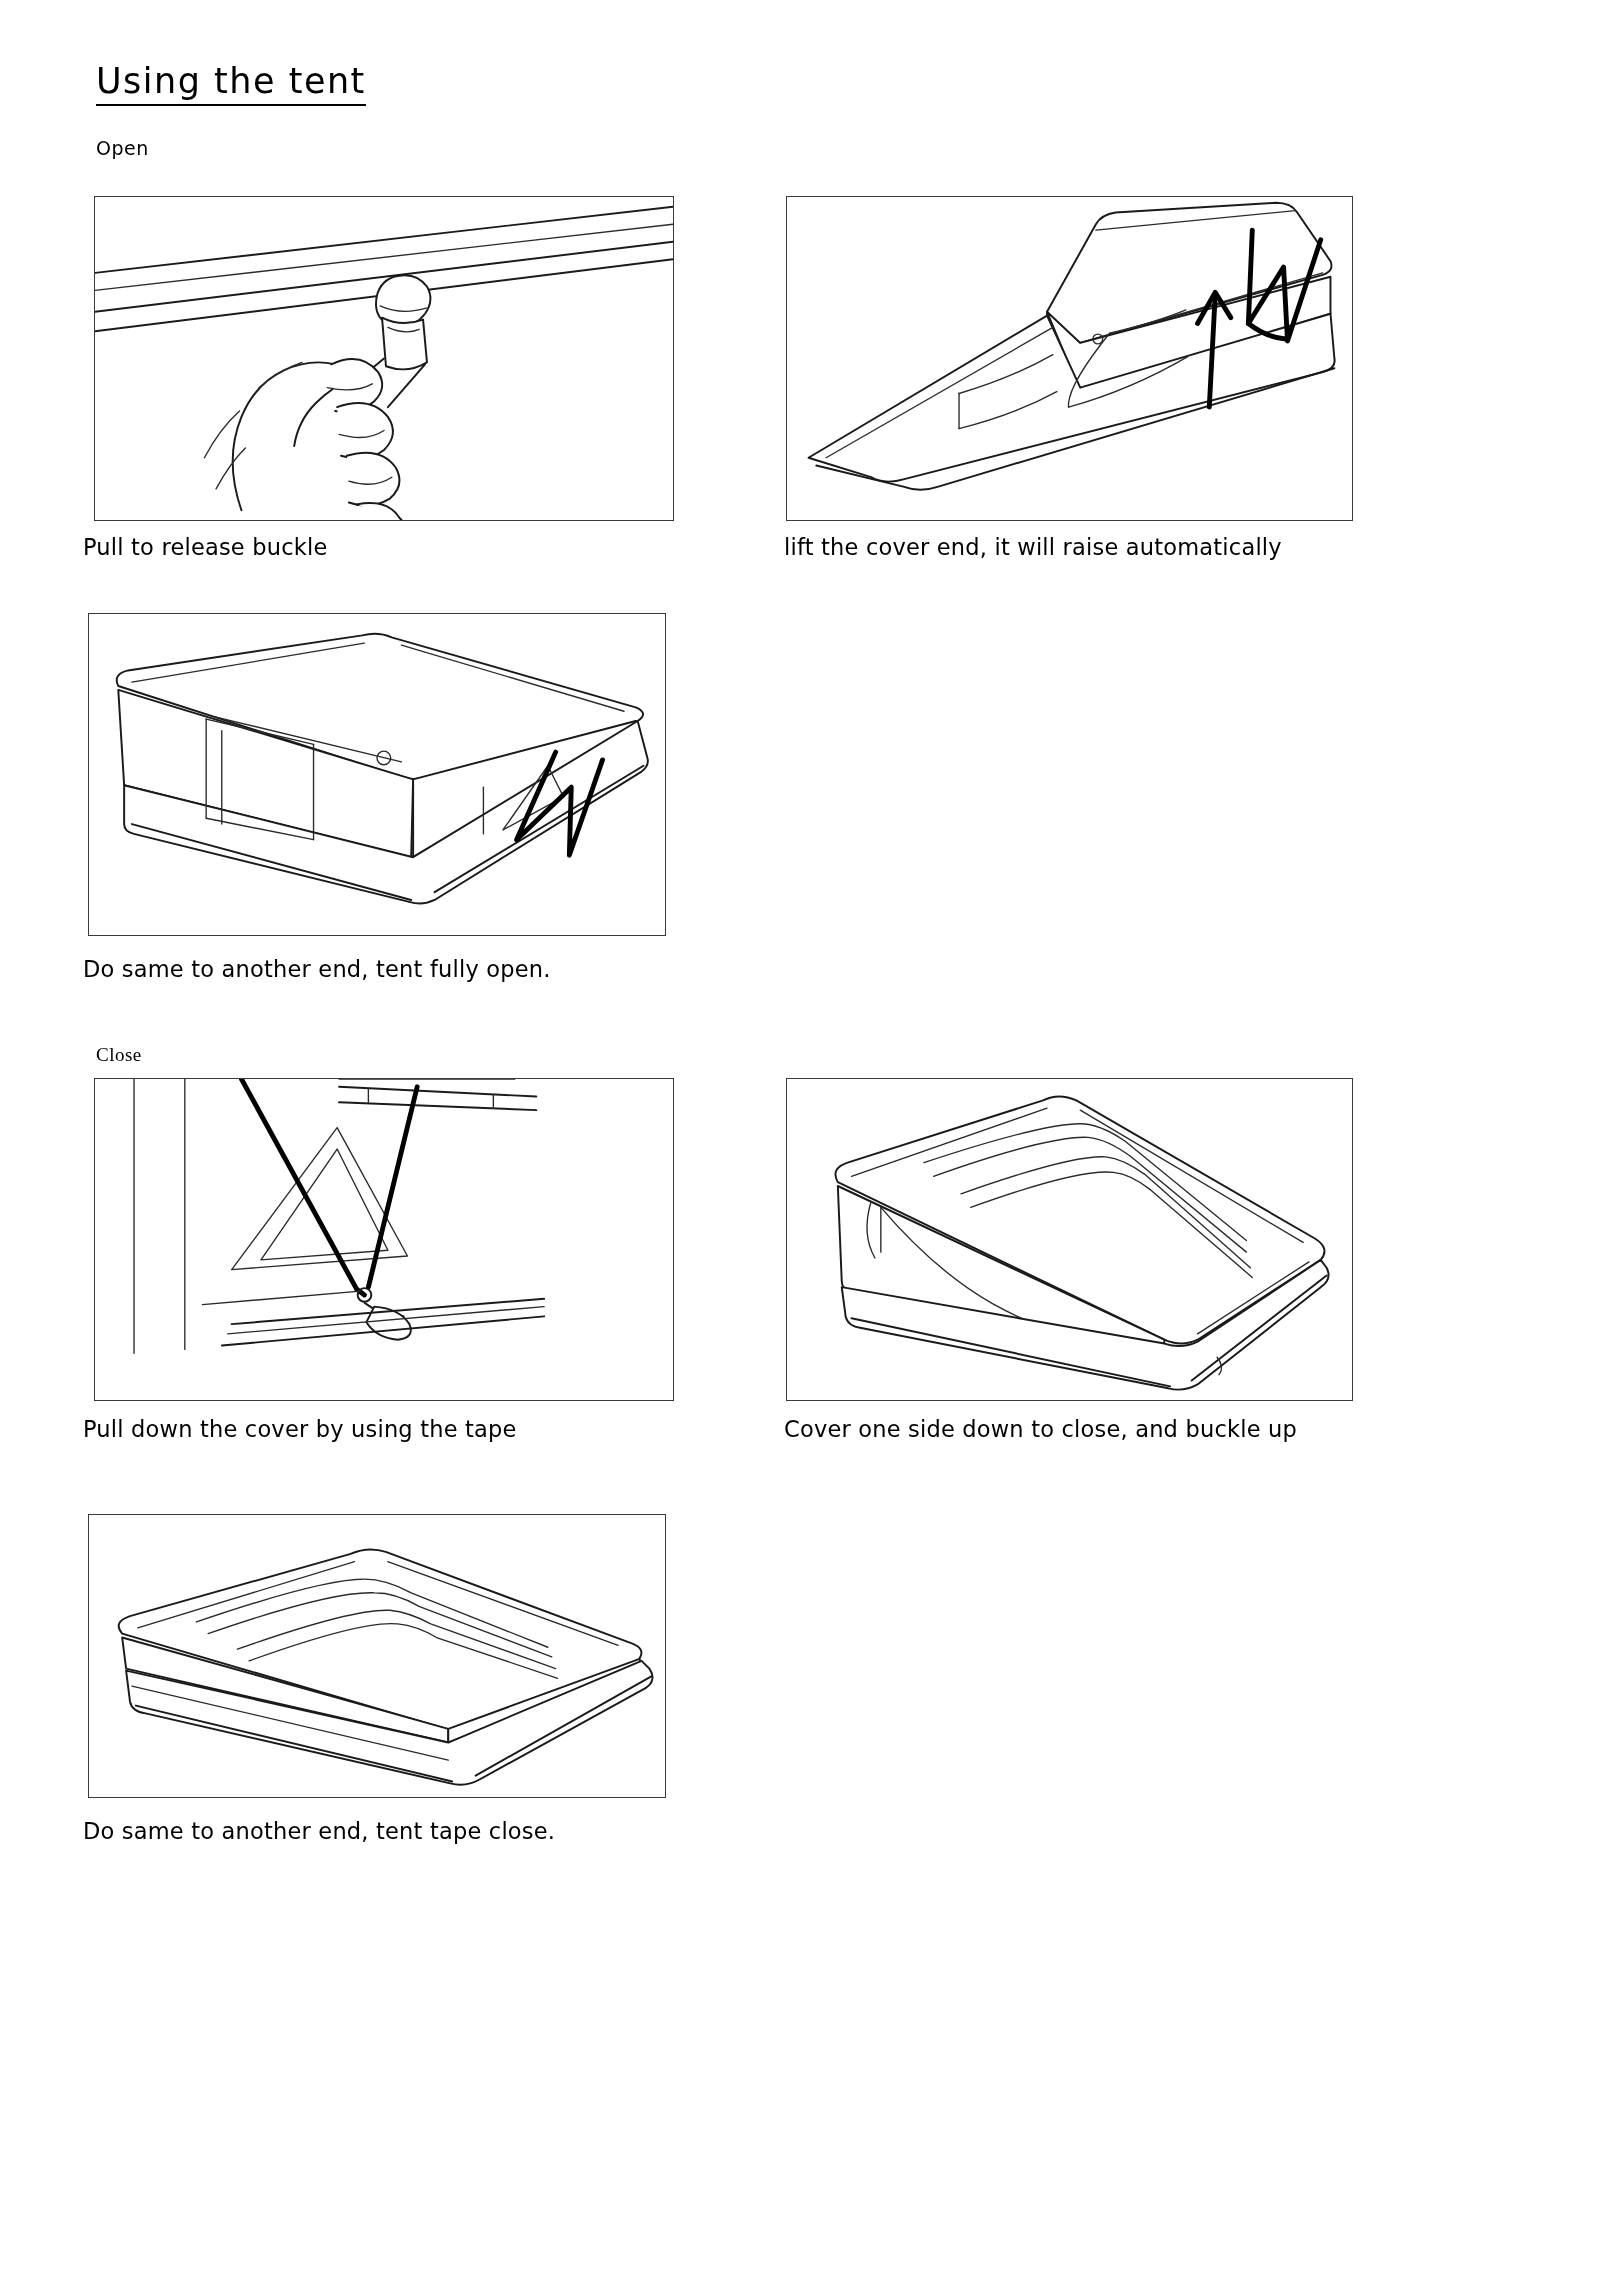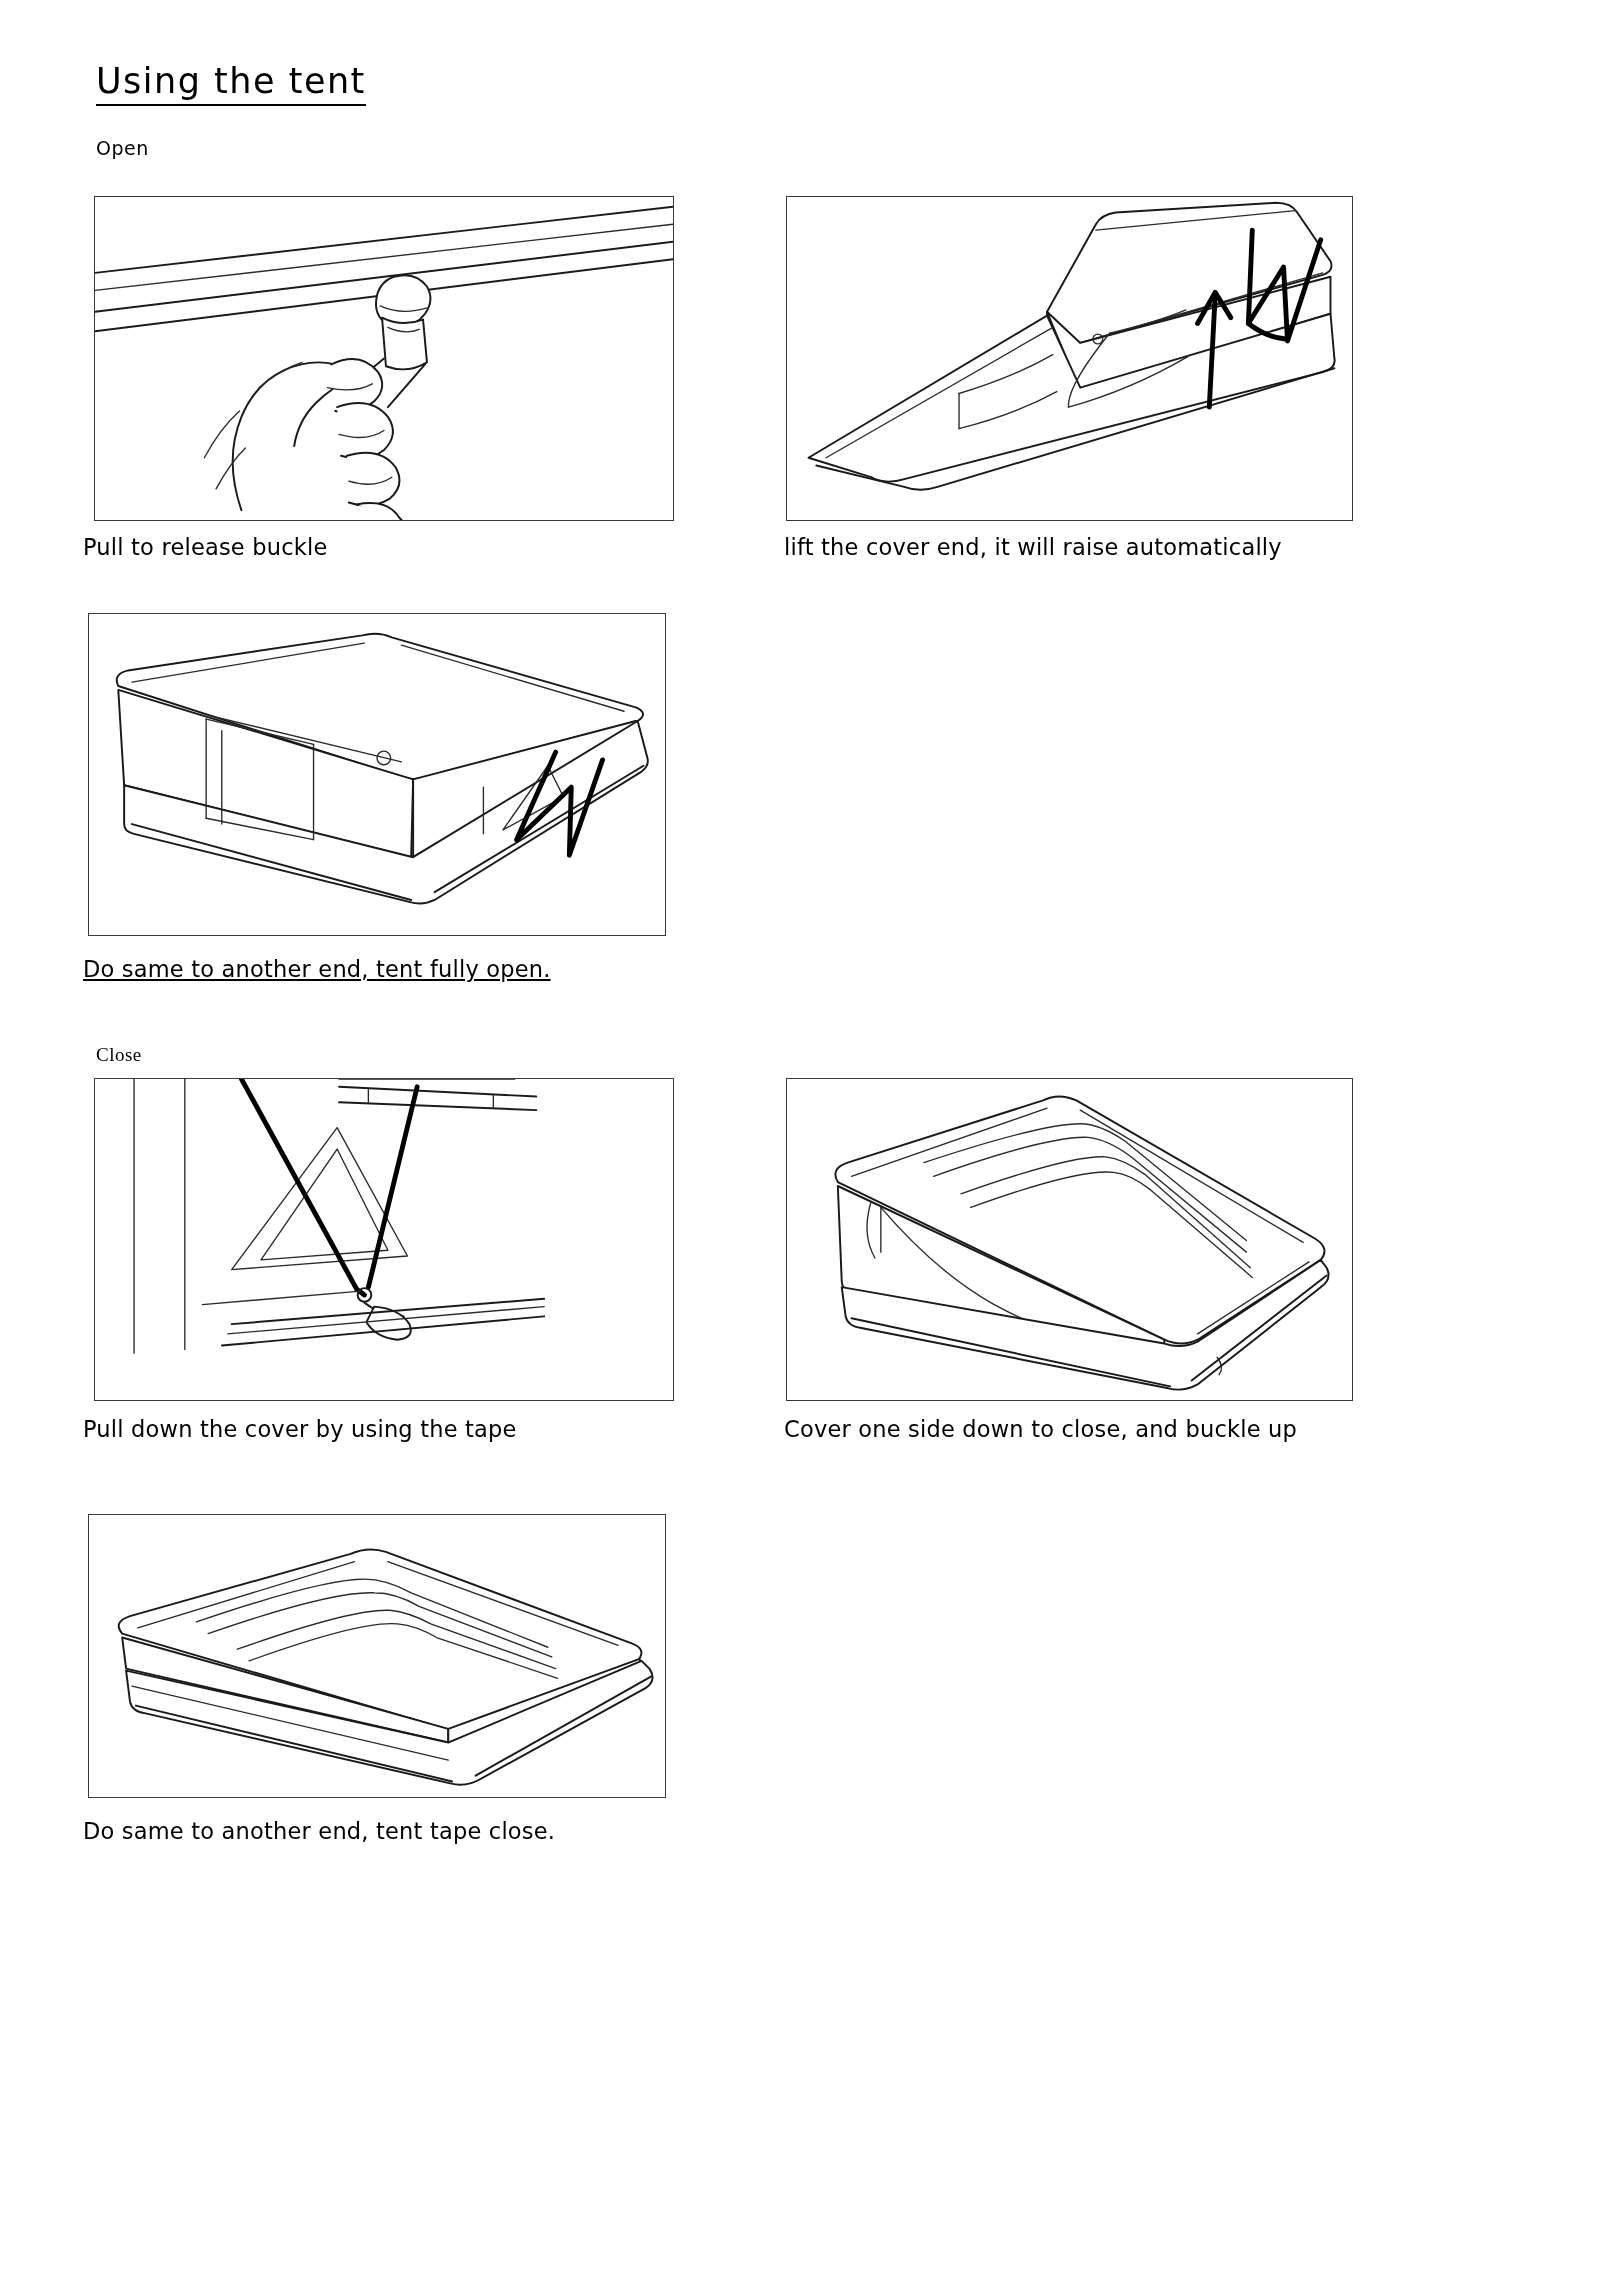--- a/index.html
+++ b/index.html
@@ -58,21 +58,21 @@
   }
 
   
   #fig-pull-buckle   { left: 94px;  top: 196px;  width: 580px; height: 325px; }
   #cap-pull-buckle   { left: 83px;  top: 534px; text-align: center; }
 
   #fig-lift-cover    { left: 786px; top: 196px;  width: 567px; height: 325px; }
   #cap-lift-cover    { left: 784px; top: 534px; }
 
   #fig-fully-open    { left: 88px;  top: 613px;  width: 578px; height: 323px; }
-  #cap-fully-open    { left: 83px;  top: 956px; text-decoration: underline; }
+  #cap-fully-open    { left: 83px;  top: 956px; }
 
   #fig-pull-tape     { left: 94px;  top: 1078px; width: 580px; height: 323px; }
   #cap-pull-tape     { left: 83px;  top: 1416px; }
 
   #fig-cover-side    { left: 786px; top: 1078px; width: 567px; height: 323px; }
   #cap-cover-side    { left: 784px; top: 1416px; }
 
   #fig-fully-close   { left: 88px;  top: 1514px; width: 578px; height: 284px; }
   #cap-fully-close   { left: 83px;  top: 1818px; }
 

